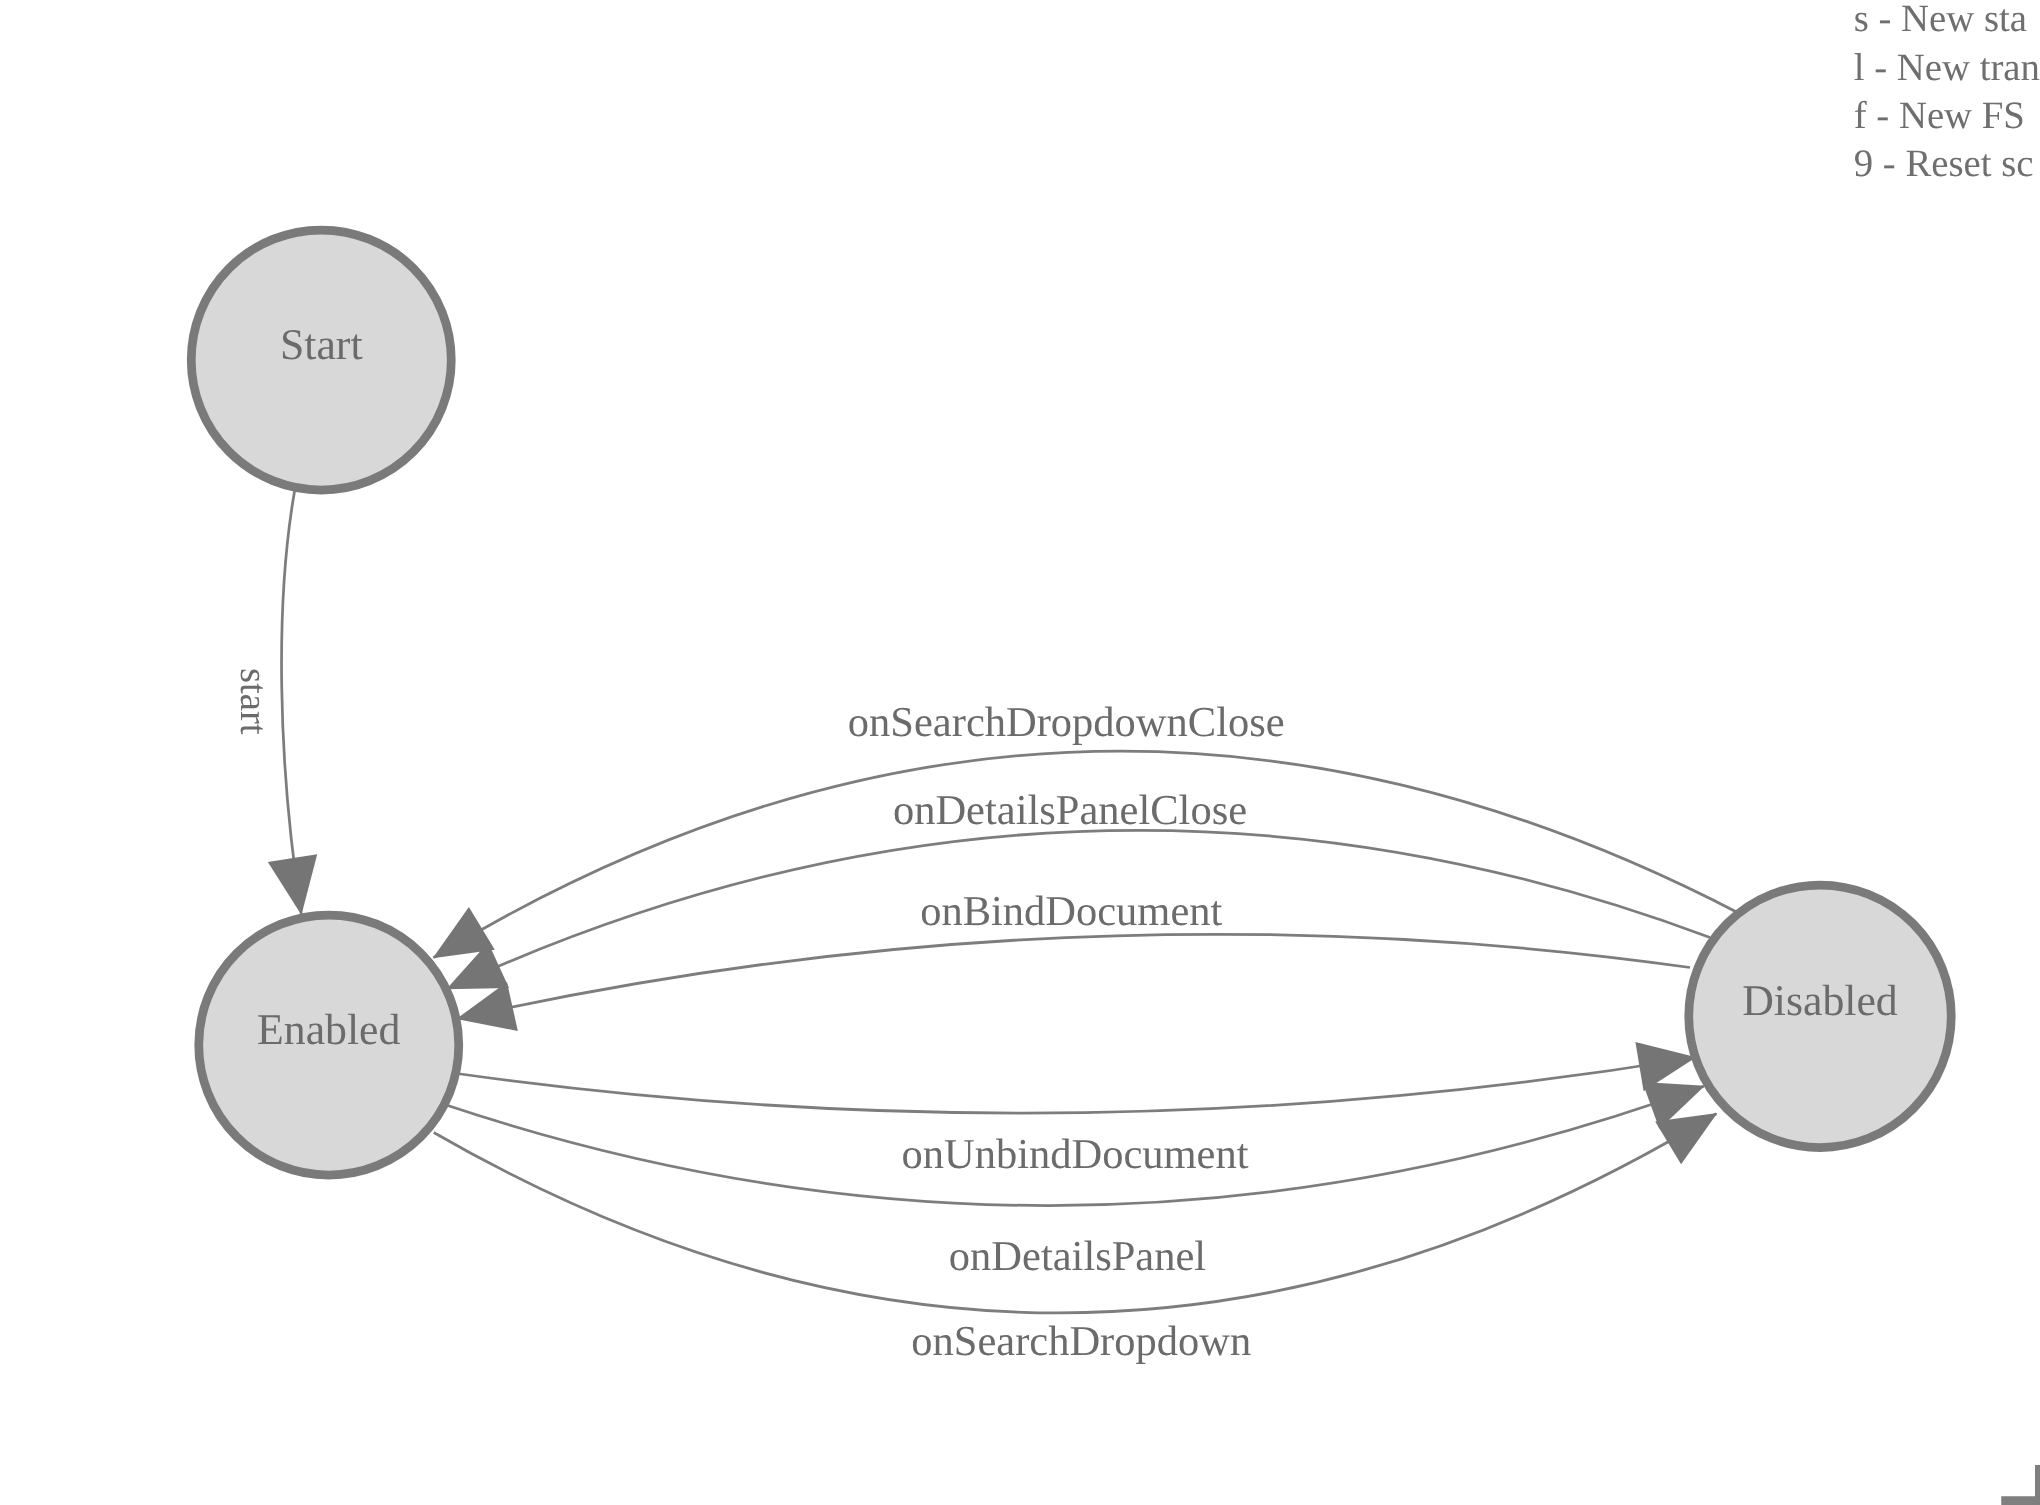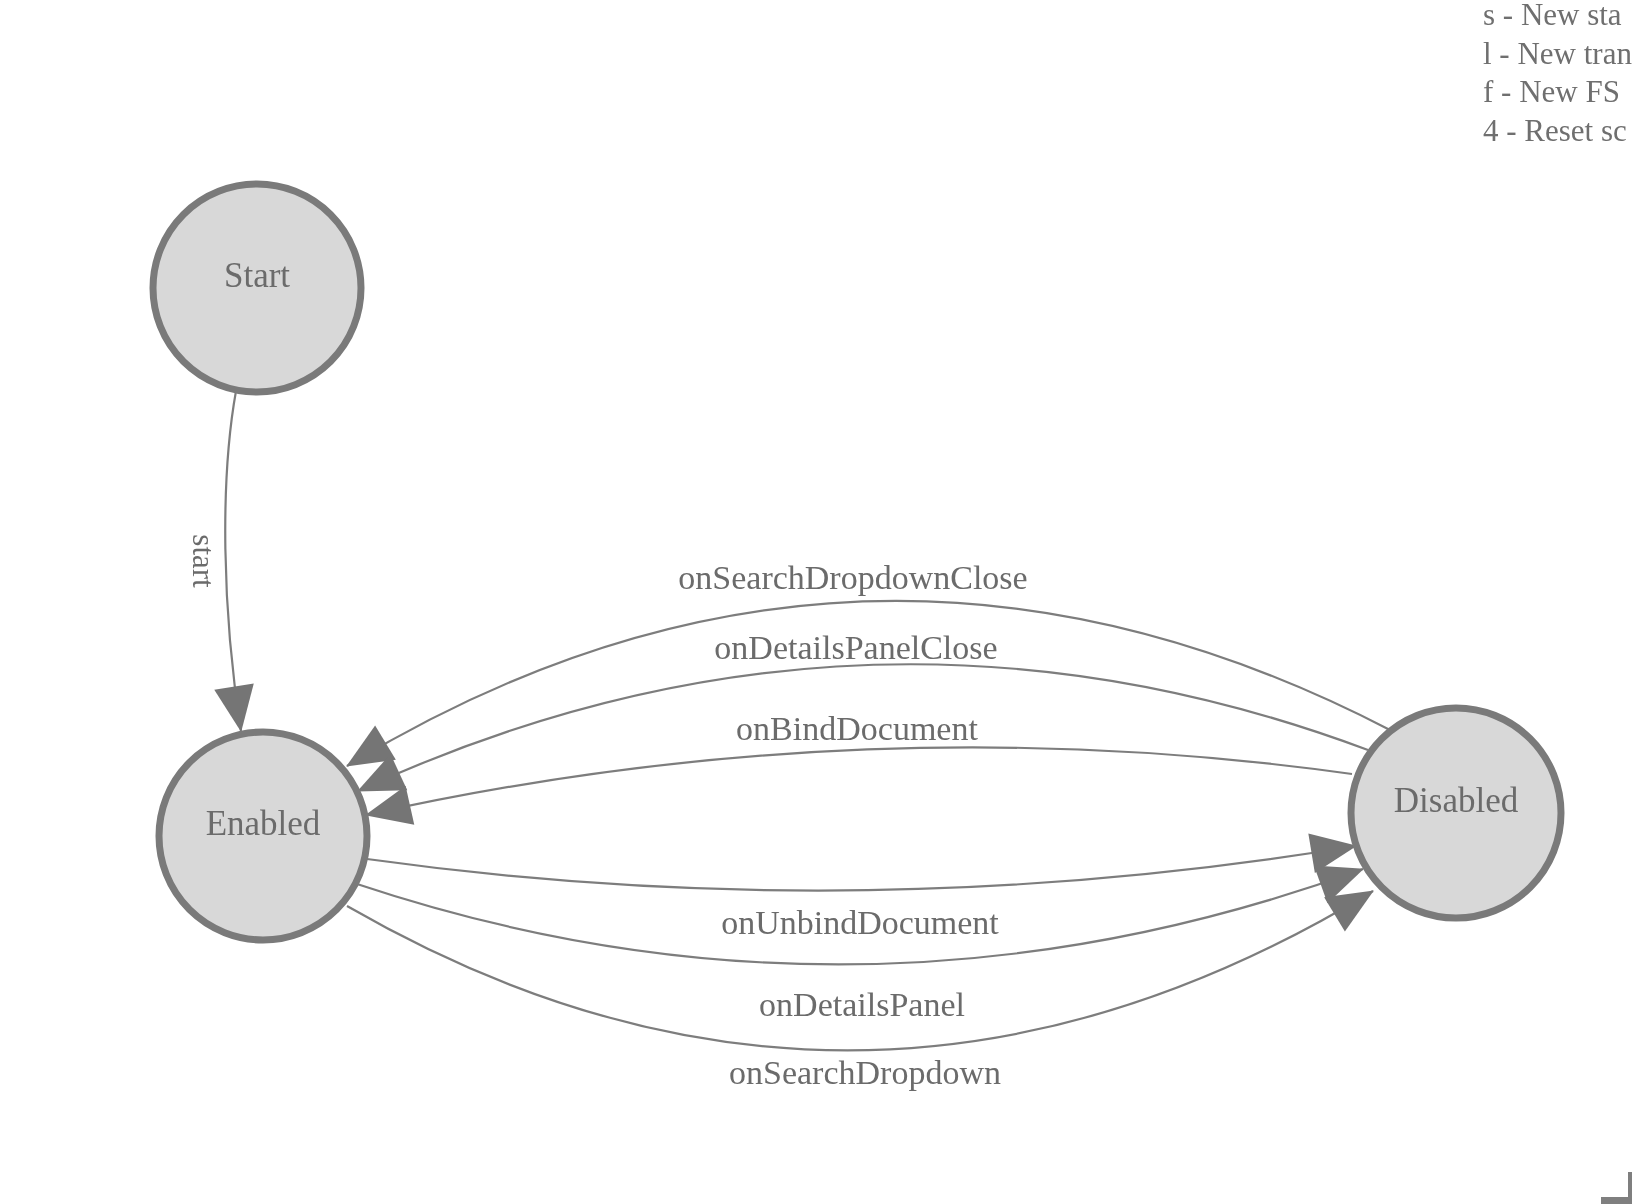--- a/index.html
+++ b/index.html
@@ -97,17 +97,17 @@
   <g>
     <circle class="state-circle" cx="1456" cy="813" r="105"></circle>
     <text class="state-label" x="1456" y="812">Disabled</text>
   </g>
 </svg>
 
 <div class="legend">
   <div>s - New sta</div>
   <div>l - New tran</div>
   <div>f - New FS</div>
-  <div>4 - Reset sc</div>
+  <div>9 - Reset sc</div>
 </div>
 
 <div class="corner-v"></div>
 <div class="corner-h"></div>
 
 </body></html>

